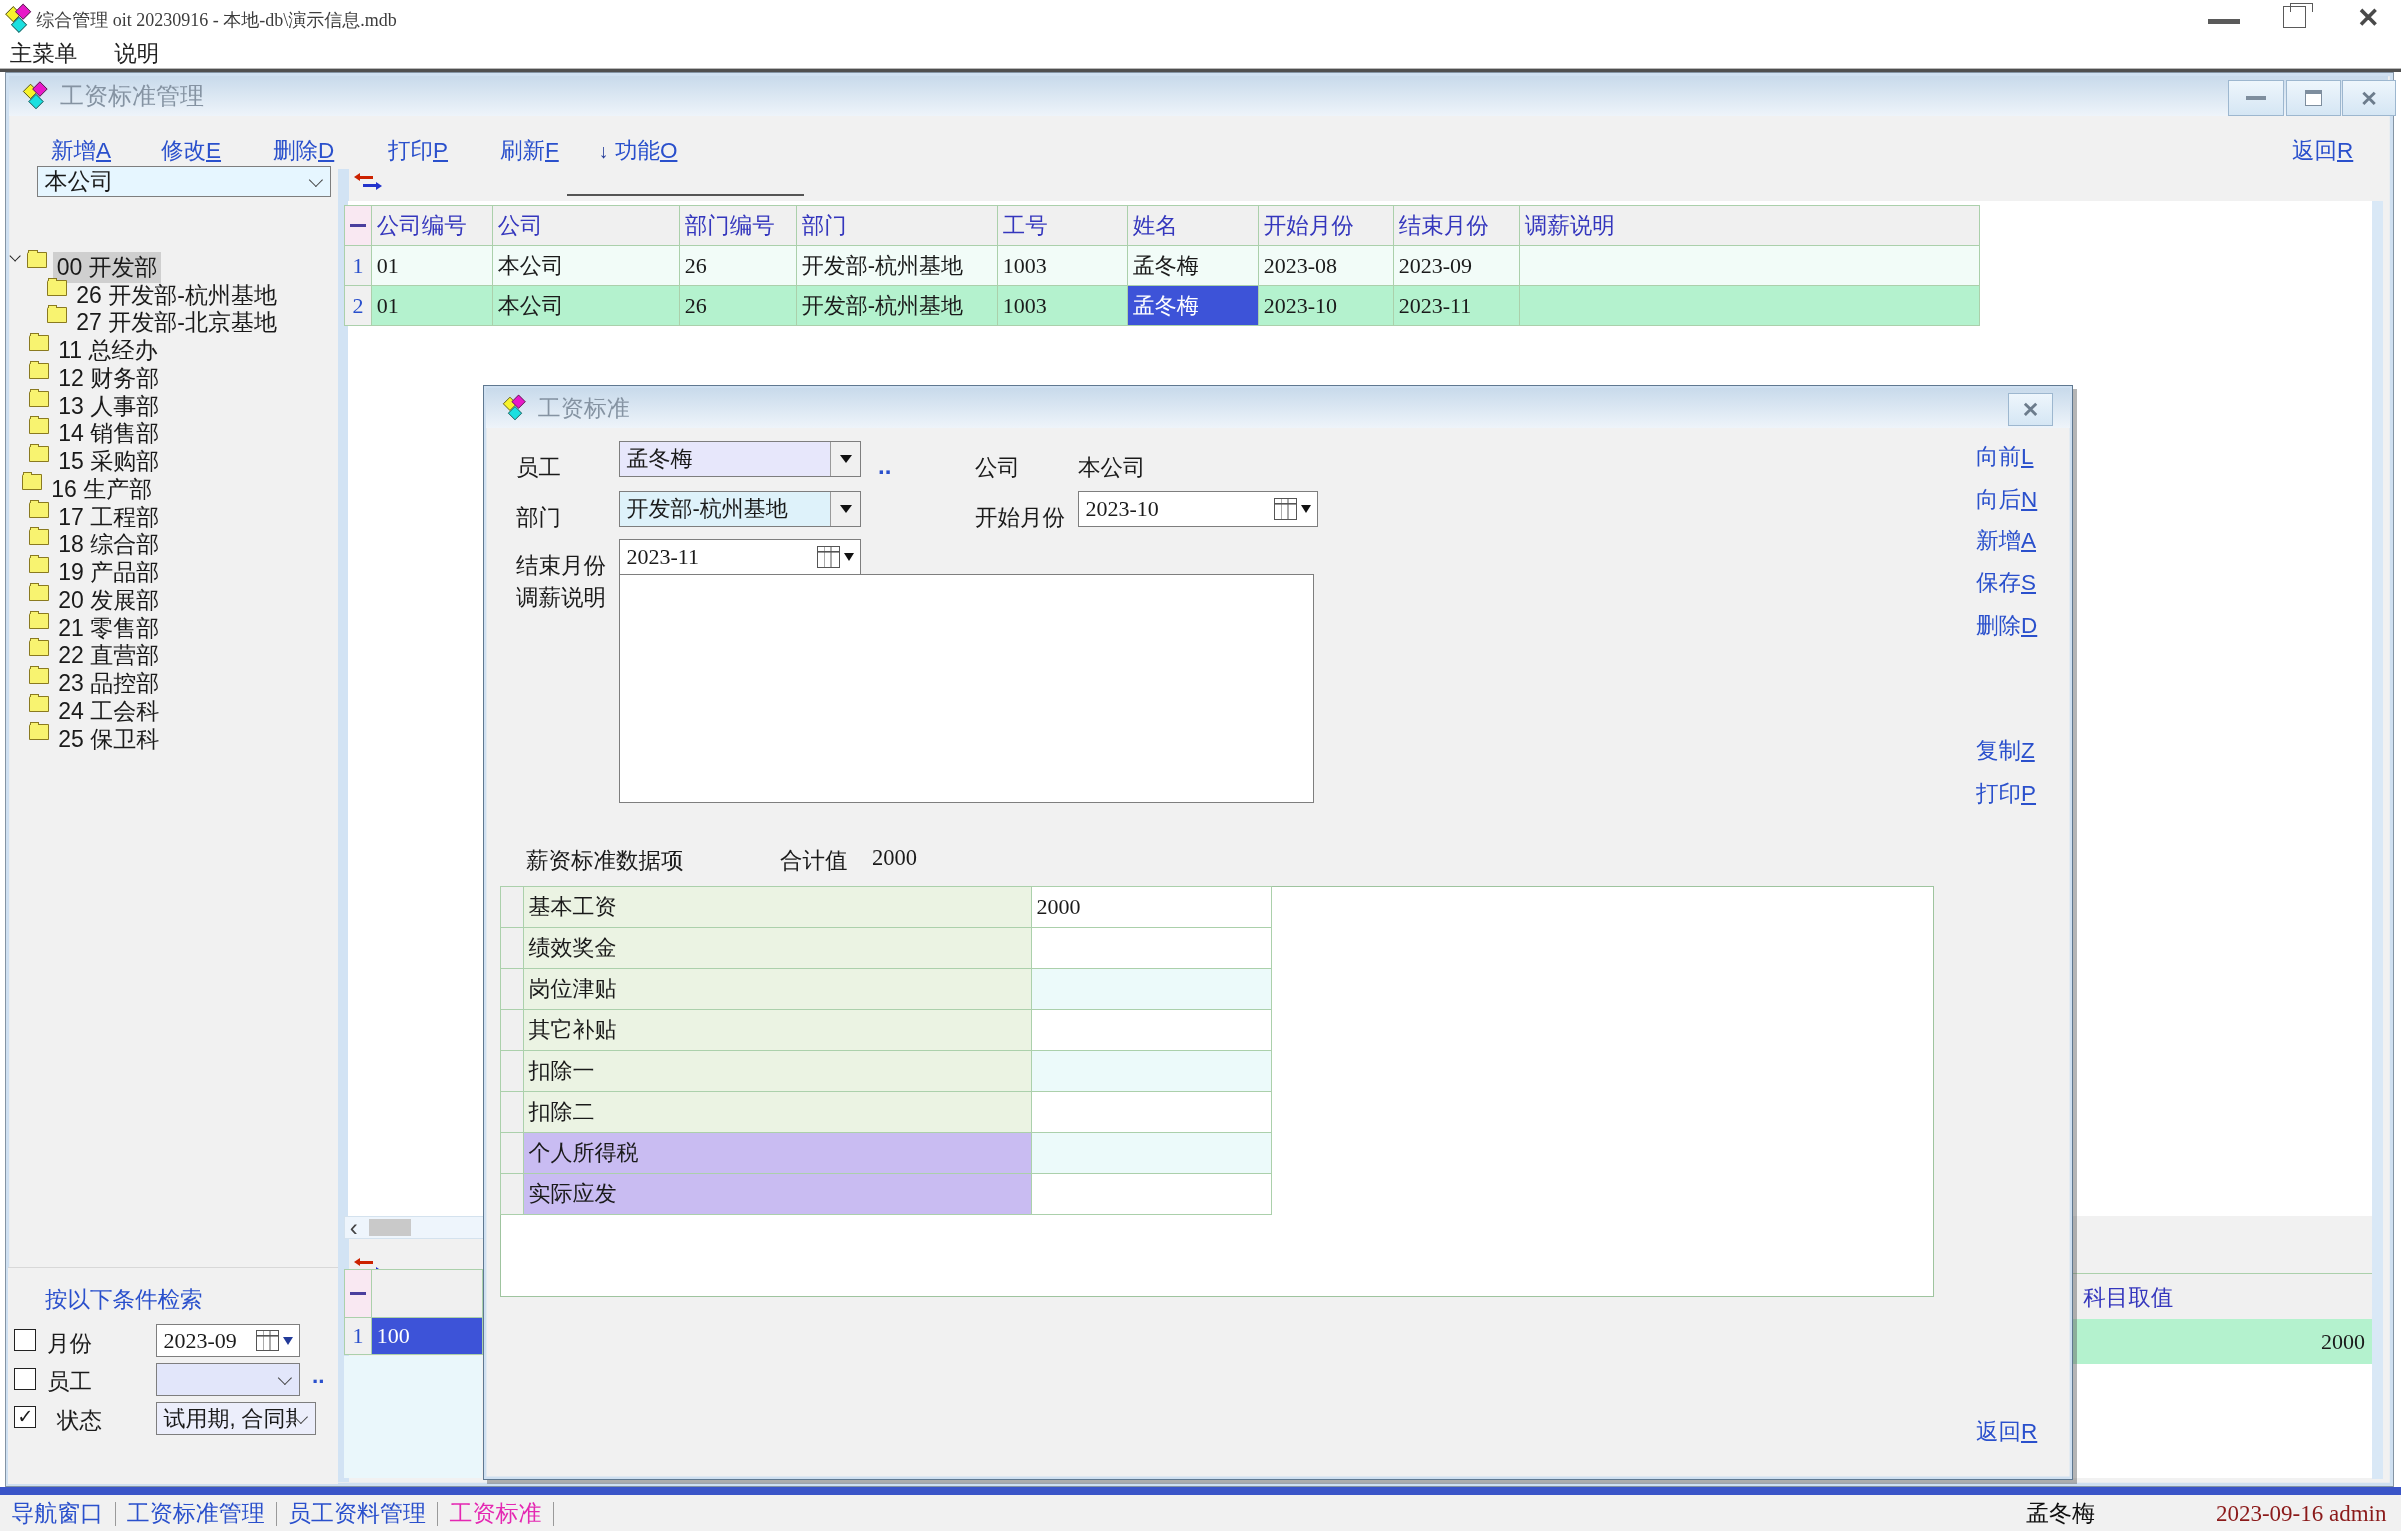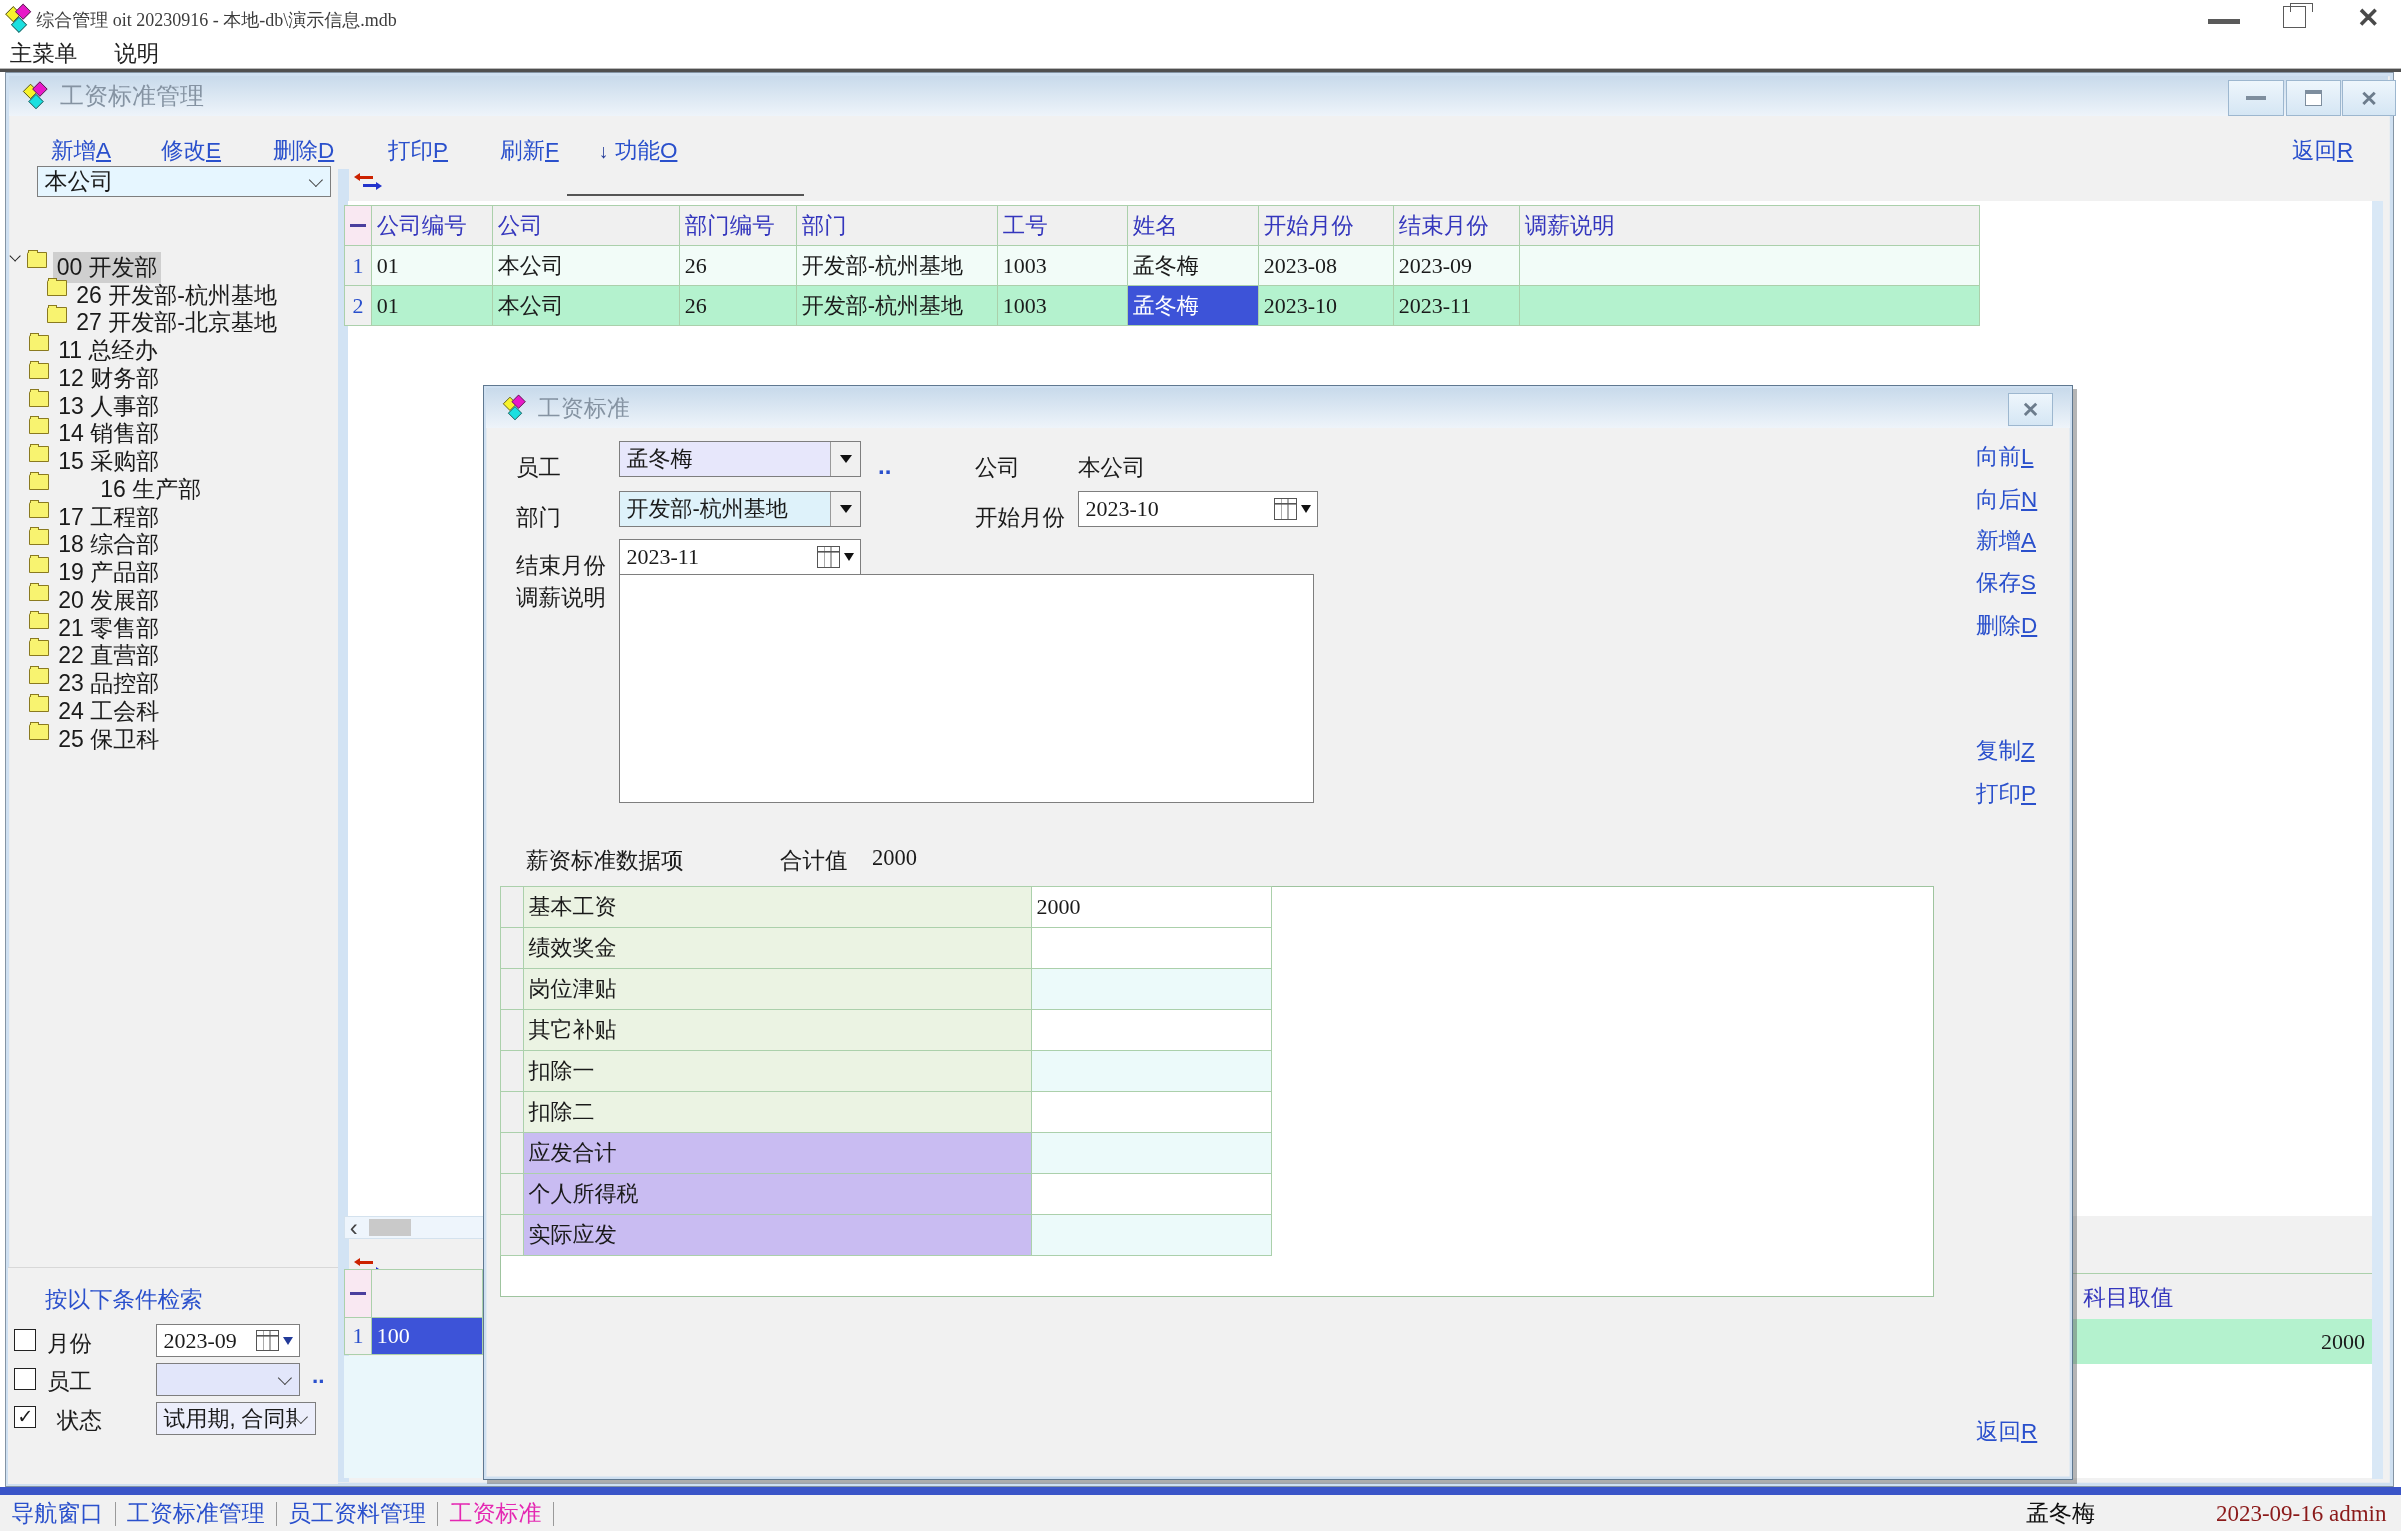--- a/index.html
+++ b/index.html
@@ -152,21 +152,21 @@
       <span class="tl">13 人事部</span>
     </div>
   <div class="abs ti" style="top:217px;left:21px;">
       <span class="folder"></span>
       <span class="tl">14 销售部</span>
     </div>
   <div class="abs ti" style="top:245px;left:21px;">
       <span class="folder"></span>
       <span class="tl">15 采购部</span>
     </div>
-  <div class="abs ti" style="top:273px;left:21px;gap:42px;">
+  <div class="abs ti" style="top:273px;left:14px;">
       <span class="folder"></span>
       <span class="tl">16 生产部</span>
     </div>
   <div class="abs ti" style="top:301px;left:21px;">
       <span class="folder"></span>
       <span class="tl">17 工程部</span>
     </div>
   <div class="abs ti" style="top:328px;left:21px;">
       <span class="folder"></span>
       <span class="tl">18 综合部</span>
@@ -426,25 +426,20 @@
             <td class="name">扣除一</td>
             <td class="val num"></td>
           </tr>
       <tr>
             <td class="rowhdr"></td>
             <td class="name">扣除二</td>
             <td class="val num"></td>
           </tr>
       <tr class="sum">
             <td class="rowhdr"></td>
-            <td class="name">应发合计</td>
-            <td class="val num"></td>
-          </tr>
-      <tr class="sum">
-            <td class="rowhdr"></td>
             <td class="name">个人所得税</td>
             <td class="val num"></td>
           </tr>
       <tr class="sum">
             <td class="rowhdr"></td>
             <td class="name">实际应发</td>
             <td class="val num"></td>
           </tr>
     </tbody>
       </table>

